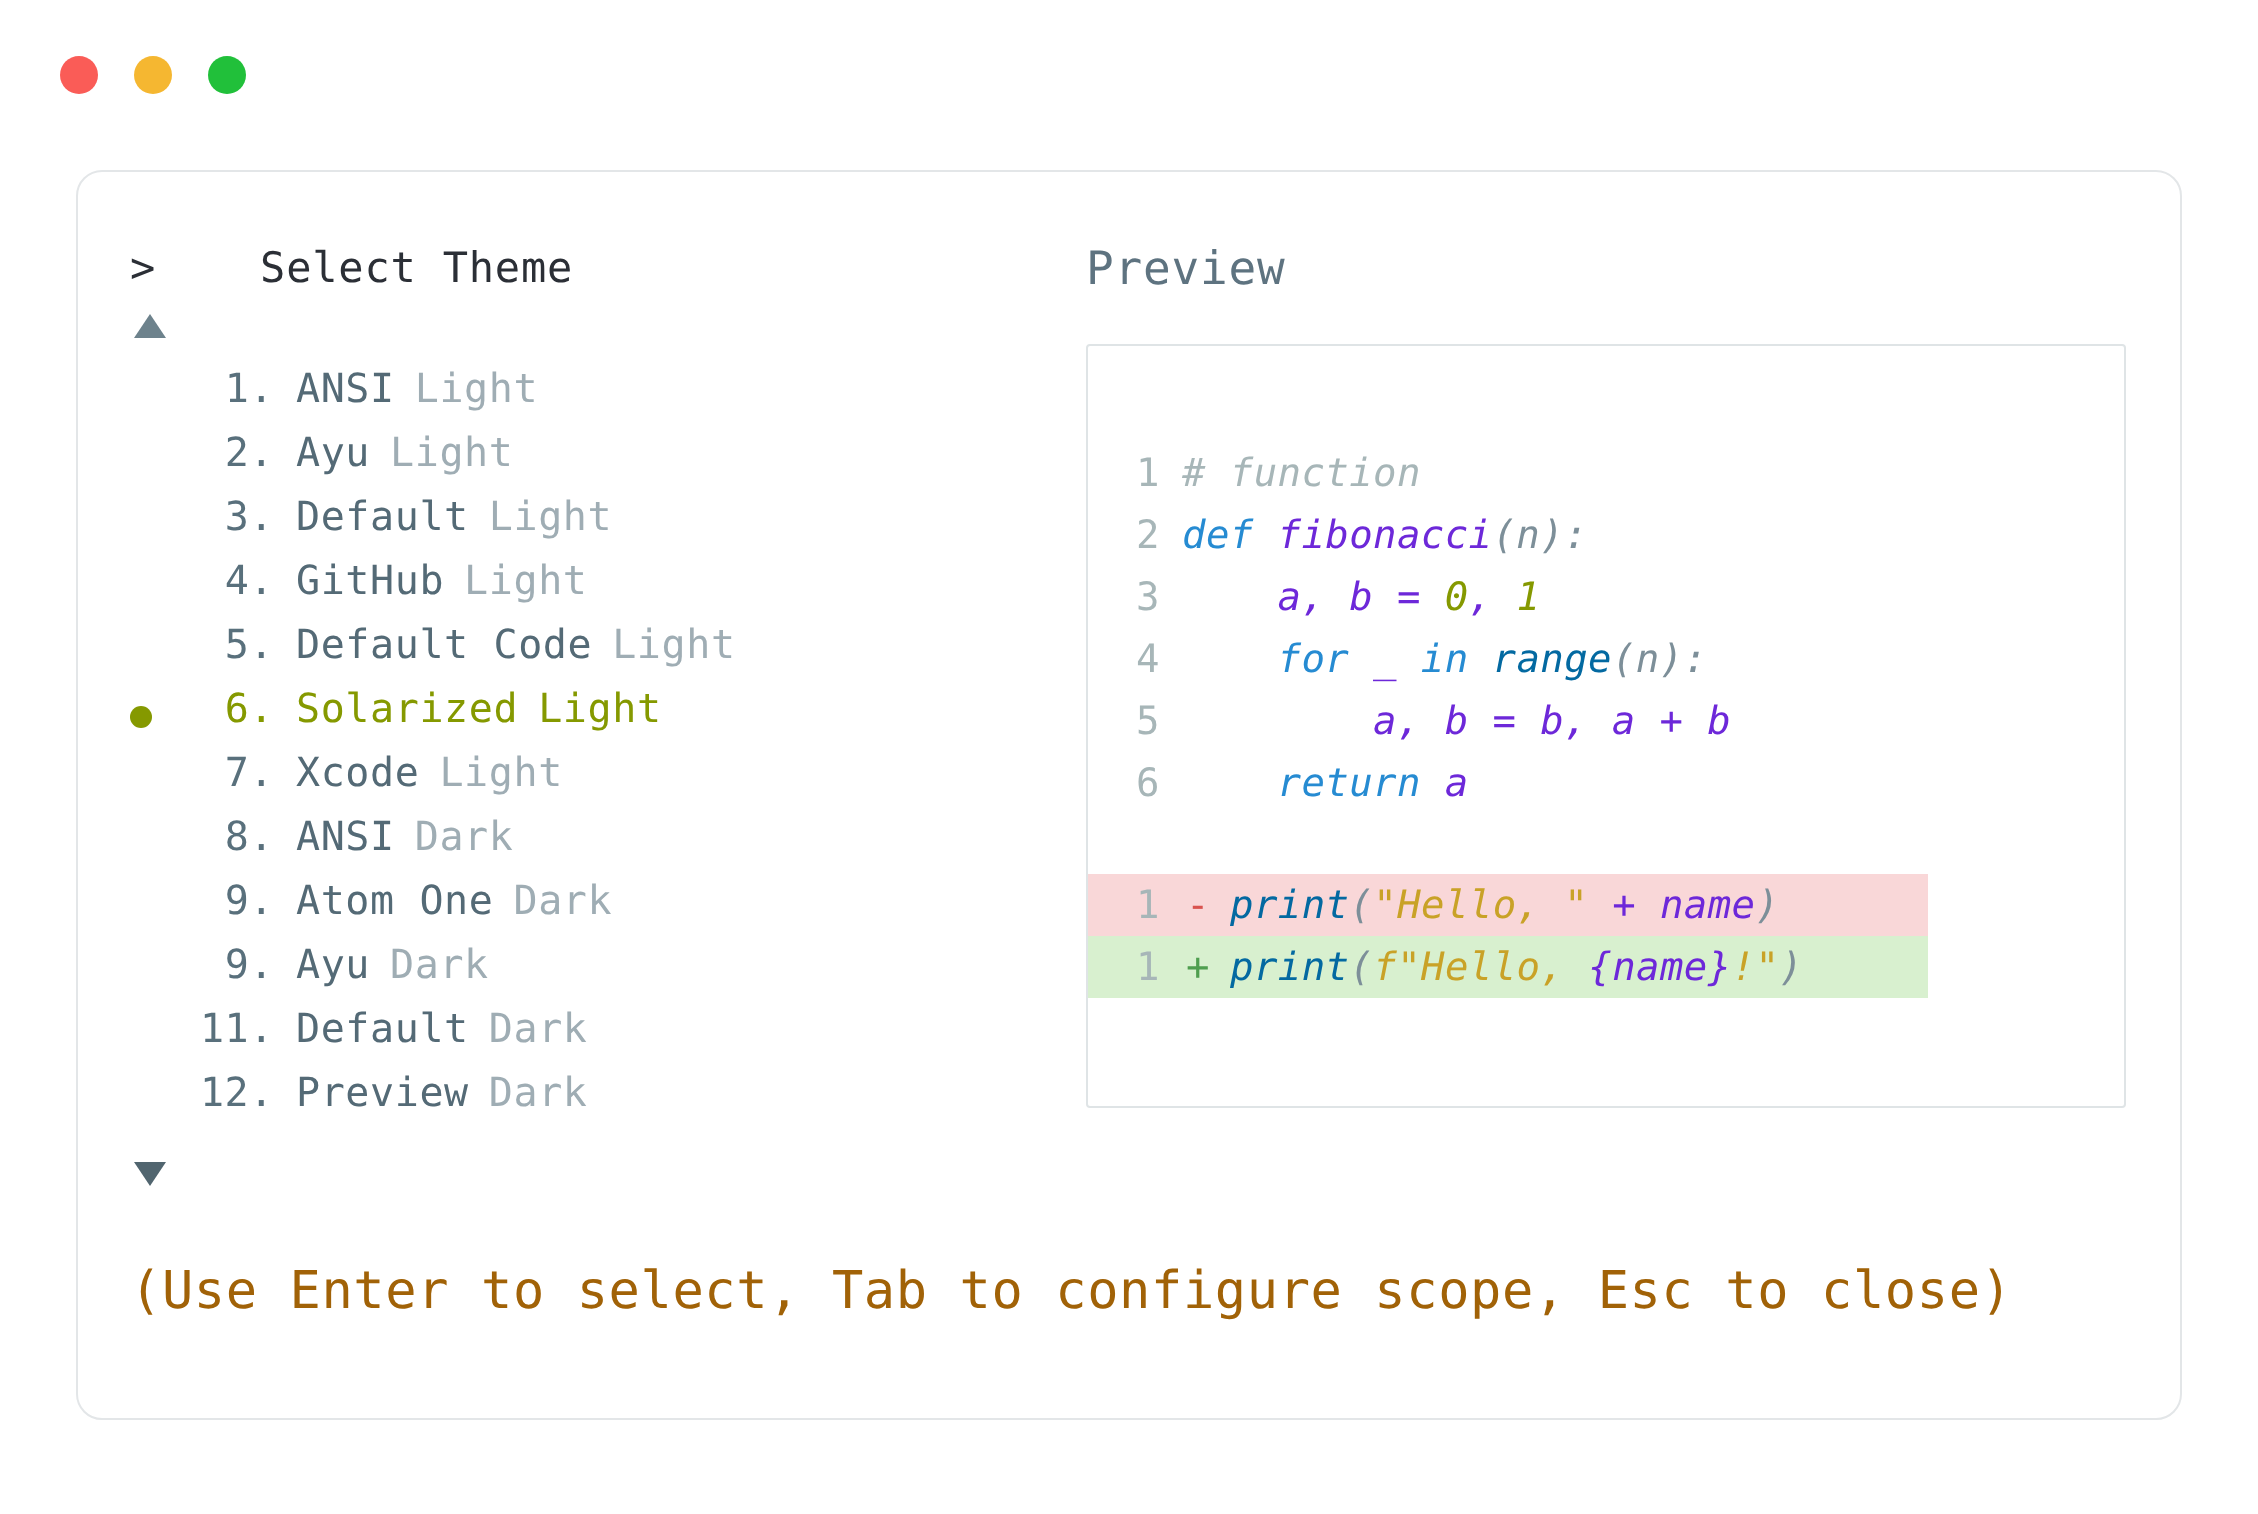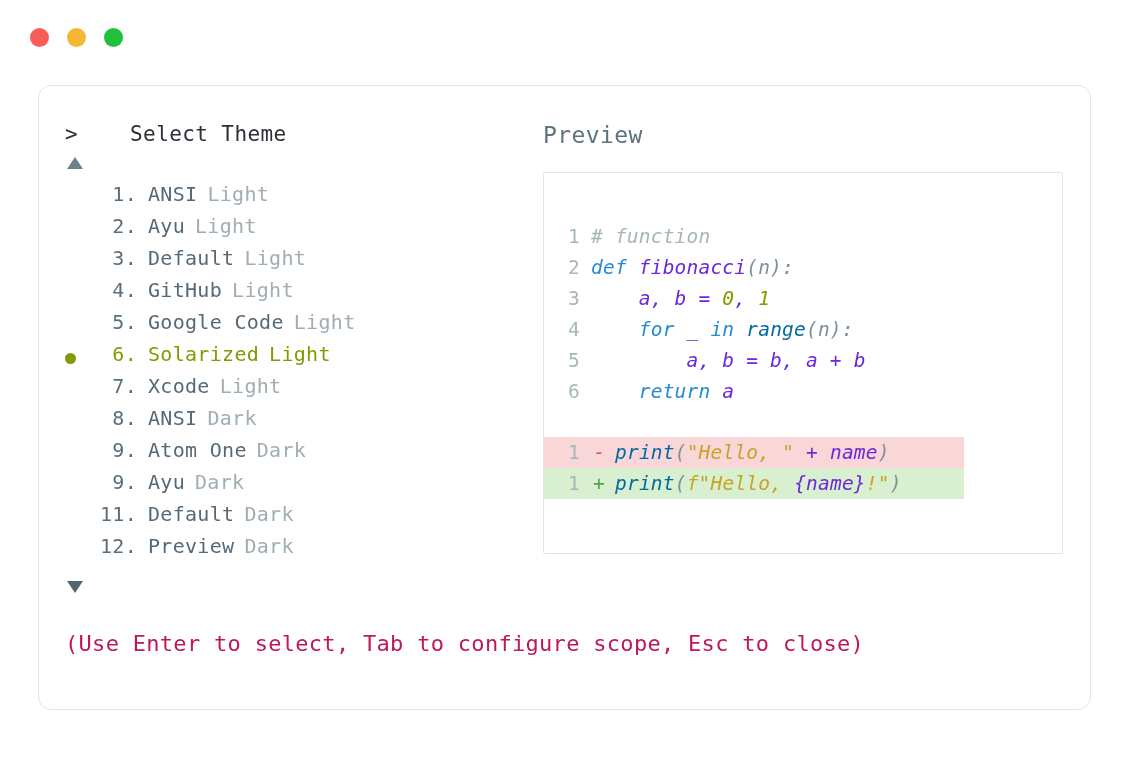--- a/index.html
+++ b/index.html
@@ -129,23 +129,23 @@
   .tname { color: #546a76; }
   .tvariant { color: #9fadb4; margin-left: 10px; }
   .theme-row.selected .idx,
   .theme-row.selected .tname,
   .theme-row.selected .tvariant { color: #859900; }
 
   .footer-hint {
     position: absolute;
     left: 26px;
     top: 545px;
-    font-size: 22px;
+    font-size: 26px;
     letter-spacing: 0.3px;
-    color: #be185d;
+    color: #a16207;
     white-space: pre;
     text-align: right;
   }
 
   
   .right-pane {
     position: absolute;
     left: 504px;
     top: 36px;
     width: 522px;
@@ -222,21 +222,21 @@
 
         <div class="scroll-arrow">
           <span class="tri tri-up"></span>
         </div>
 
         <div class="theme-list">
             <div class="theme-row"><span class="bullet-cell"></span><span class="idx">1.</span><span class="tname">ANSI</span><span class="tvariant">Light</span></div>
             <div class="theme-row"><span class="bullet-cell"></span><span class="idx">2.</span><span class="tname">Ayu</span><span class="tvariant">Light</span></div>
             <div class="theme-row"><span class="bullet-cell"></span><span class="idx">3.</span><span class="tname">Default</span><span class="tvariant">Light</span></div>
             <div class="theme-row"><span class="bullet-cell"></span><span class="idx">4.</span><span class="tname">GitHub</span><span class="tvariant">Light</span></div>
-            <div class="theme-row"><span class="bullet-cell"></span><span class="idx">5.</span><span class="tname">Google Code</span><span class="tvariant">Light</span></div>
+            <div class="theme-row"><span class="bullet-cell"></span><span class="idx">5.</span><span class="tname">Default Code</span><span class="tvariant">Light</span></div>
             <div class="theme-row selected"><span class="bullet-cell"><span class="bullet" style="background: rgb(133, 153, 0);"></span></span><span class="idx">6.</span><span class="tname">Solarized</span><span class="tvariant">Light</span></div>
             <div class="theme-row"><span class="bullet-cell"></span><span class="idx">7.</span><span class="tname">Xcode</span><span class="tvariant">Light</span></div>
             <div class="theme-row"><span class="bullet-cell"></span><span class="idx">8.</span><span class="tname">ANSI</span><span class="tvariant">Dark</span></div>
             <div class="theme-row"><span class="bullet-cell"></span><span class="idx">9.</span><span class="tname">Atom One</span><span class="tvariant">Dark</span></div>
             <div class="theme-row"><span class="bullet-cell"></span><span class="idx">9.</span><span class="tname">Ayu</span><span class="tvariant">Dark</span></div>
             <div class="theme-row"><span class="bullet-cell"></span><span class="idx">11.</span><span class="tname">Default</span><span class="tvariant">Dark</span></div>
             <div class="theme-row"><span class="bullet-cell"></span><span class="idx">12.</span><span class="tname">Preview</span><span class="tvariant">Dark</span></div>
           </div>
       <div class="scroll-arrow" style="margin-top: 8px;">
             <span class="tri tri-down"></span>

